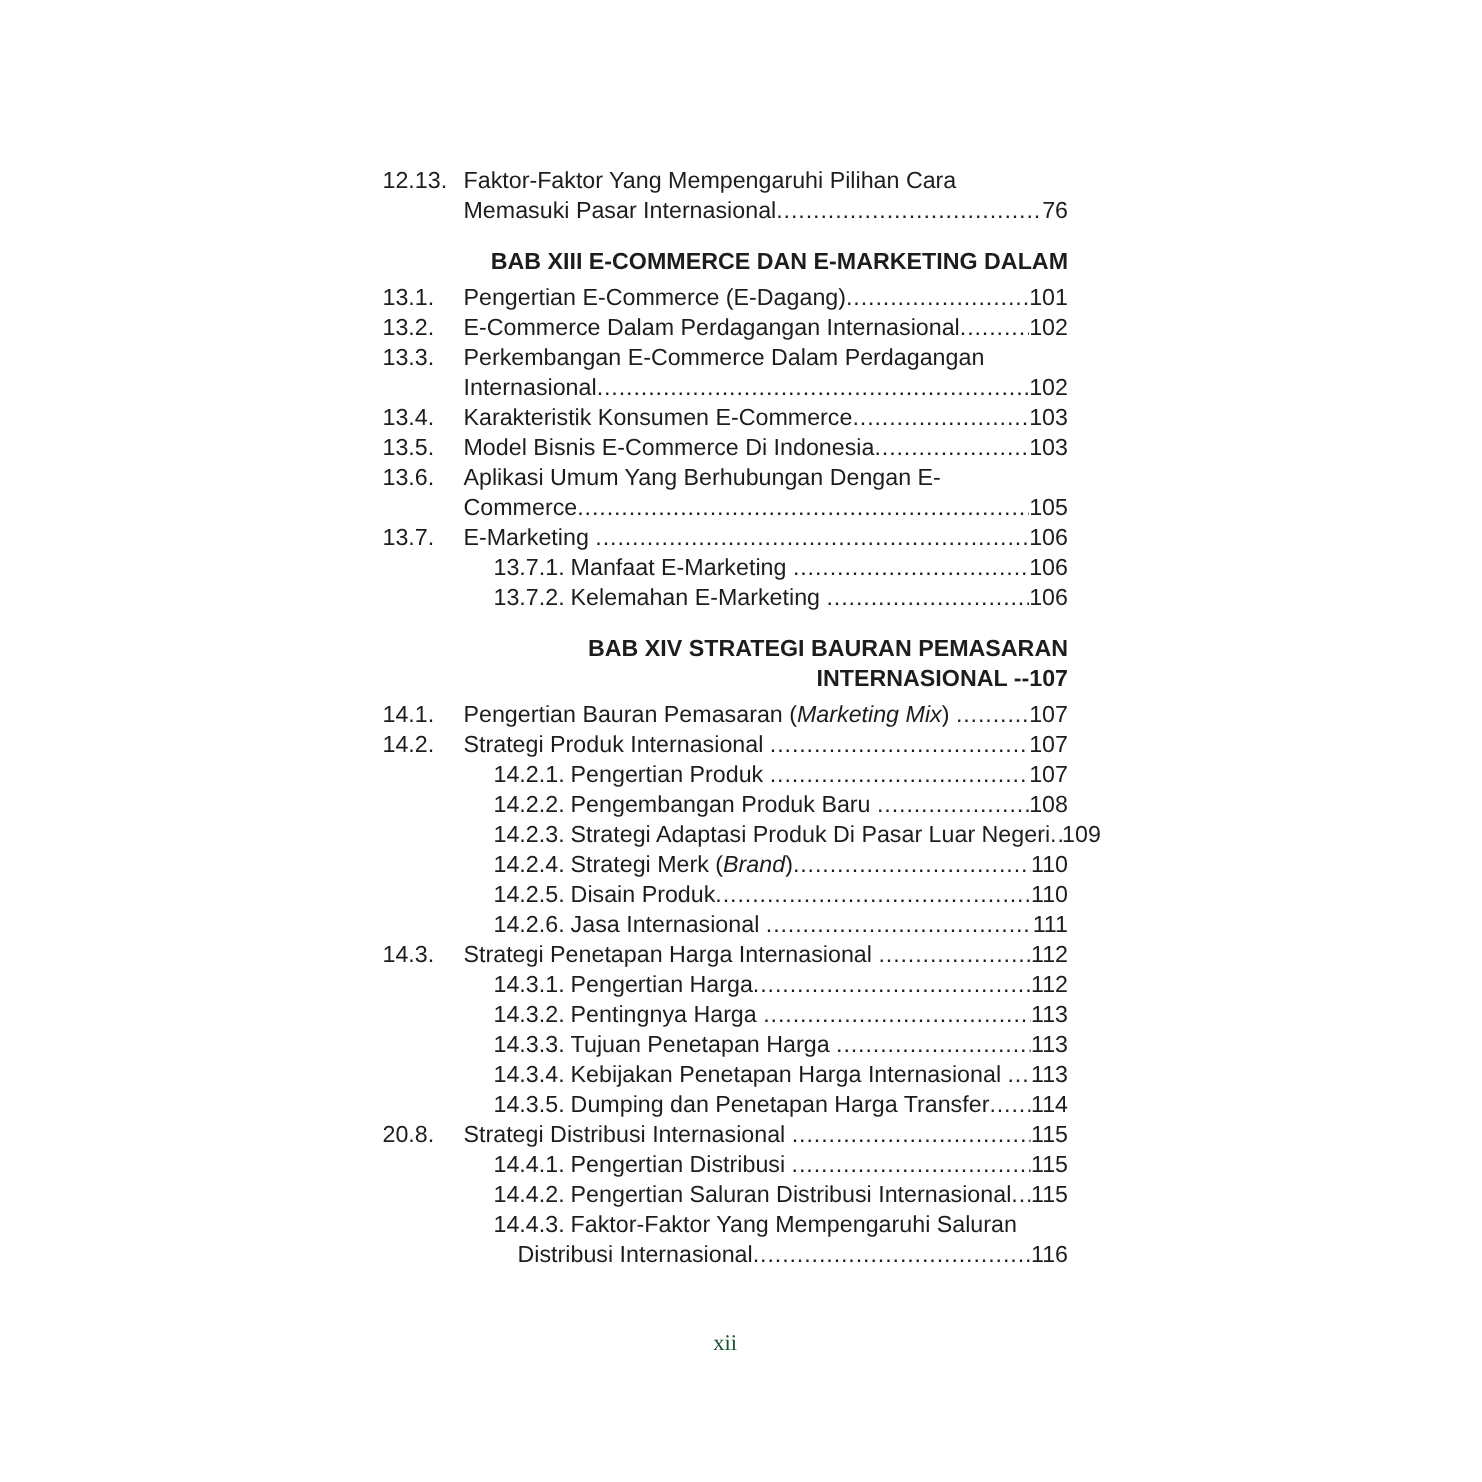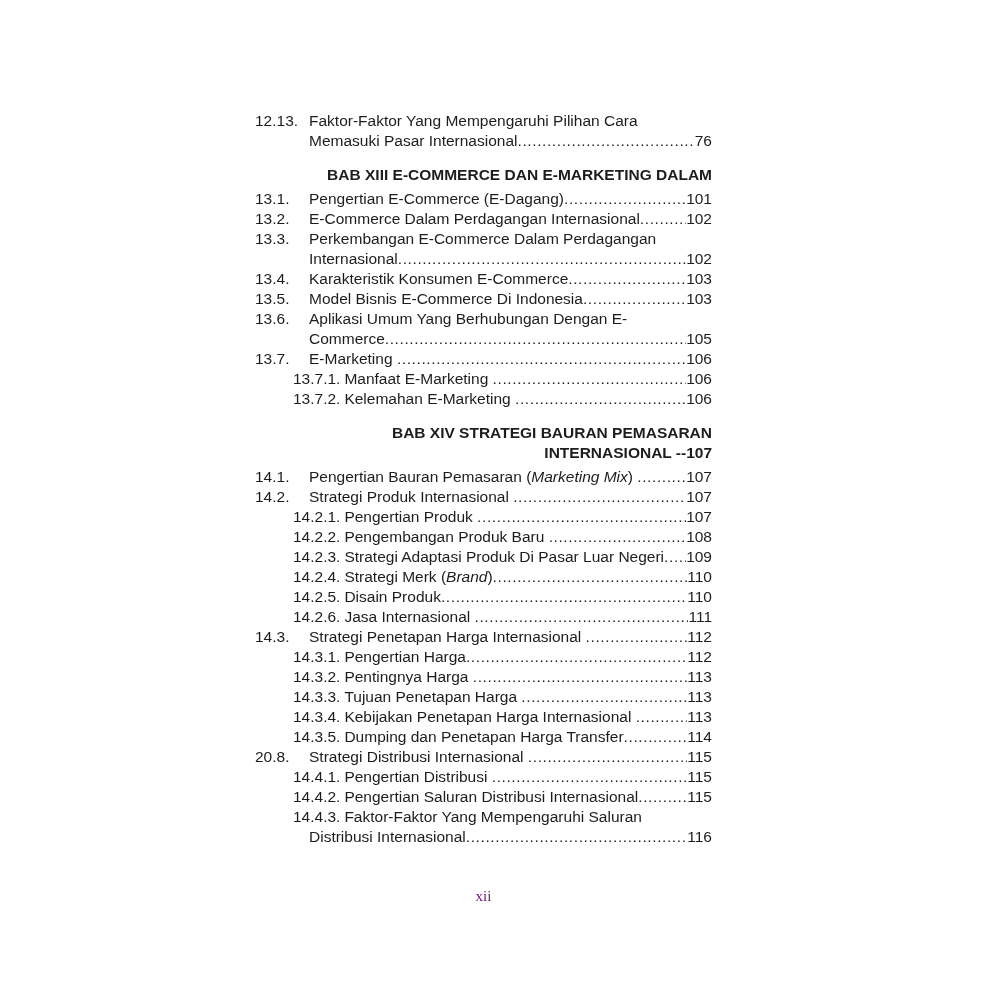--- a/index.html
+++ b/index.html
@@ -26,21 +26,21 @@
   }
   .heading {
     text-align: right;
     font-weight: bold;
     margin-top: 14px;
     margin-bottom: 4px;
   }
   .row1 { display: flex; }
   .row1 > .num { flex: 0 0 54px; white-space: pre; }
   .row1 > .body { flex: 1; min-width: 0; }
-  .row2 { margin-left: 38px; }
+  .row2 { margin-left: 74px; }
   .row2 .cont { margin-left: 16px; }
   .num2 { white-space: pre; margin-right: 4px; }
   .line { display: flex; align-items: baseline; }
   .line .txt { white-space: pre; }
   .it { font-style: italic; }
   .leader {
     flex: 1 1 auto;
     overflow: hidden;
     white-space: nowrap;
     letter-spacing: 0.6px;
@@ -48,21 +48,21 @@
   }
   .pg { flex: 0 0 auto; white-space: pre; }
   .footer {
     position: absolute;
     left: 255px;
     top: 888px;
     width: 457px;
     text-align: center;
     font-family: "Liberation Serif", serif;
     font-size: 15px;
-    color: #701a75;
+    color: #14532d;
   }
 </style>
 </head>
 <body>
 
 <div class="page">
   <main class="toc" id="toc">
       <div class="row1">
         <span class="num">12.13.</span>
         <div class="body">

